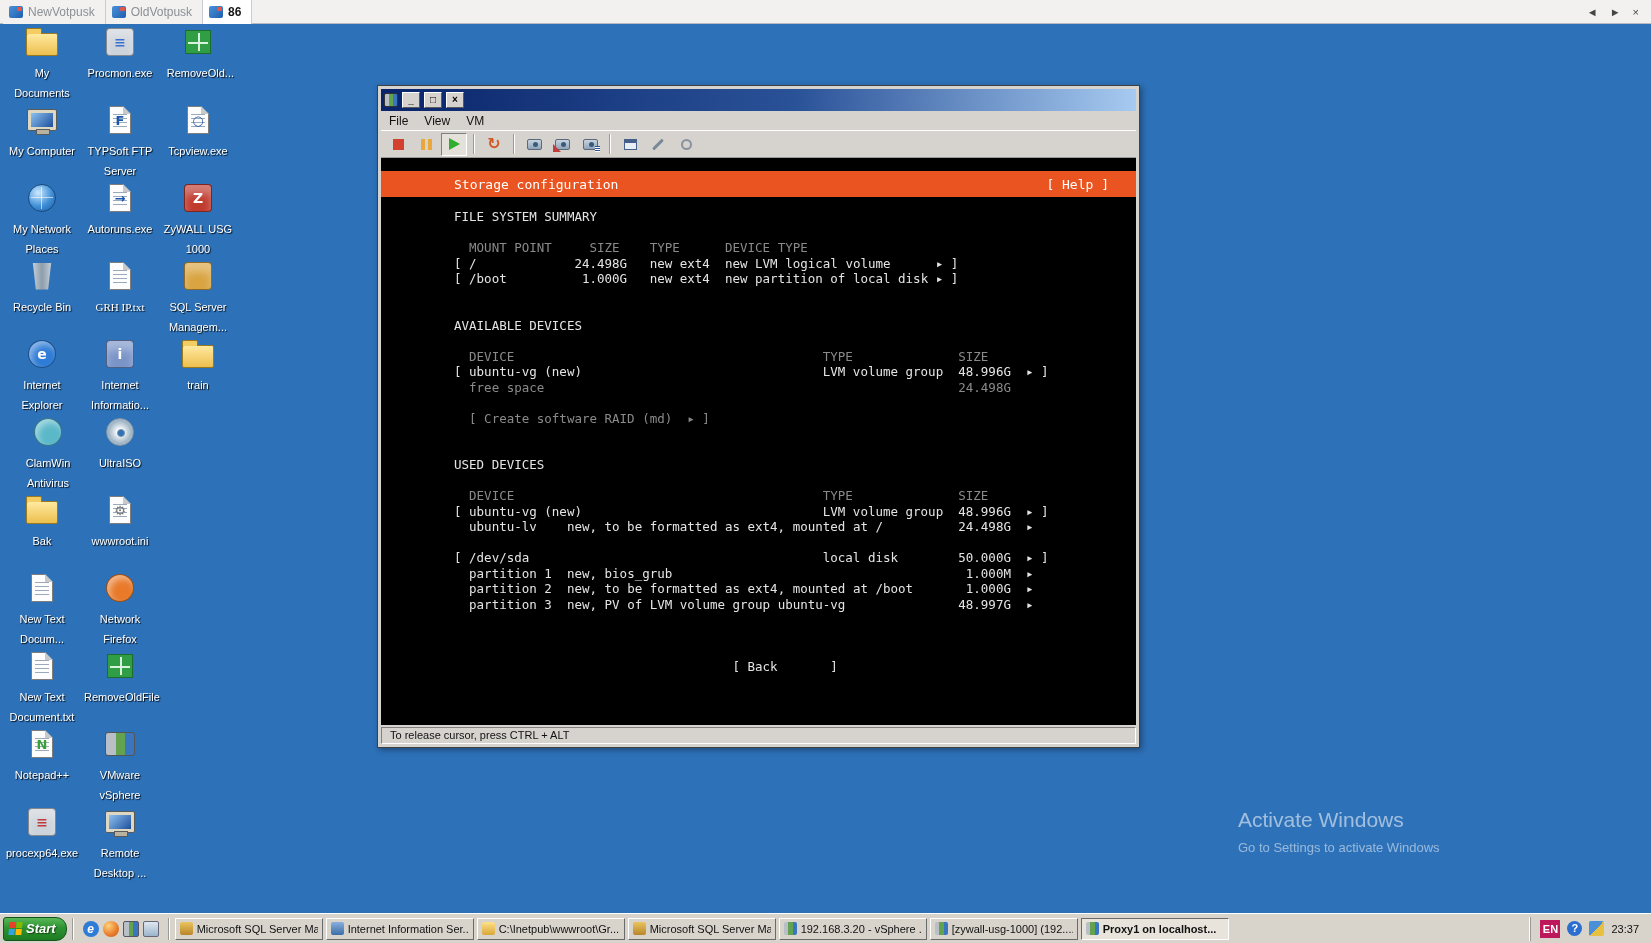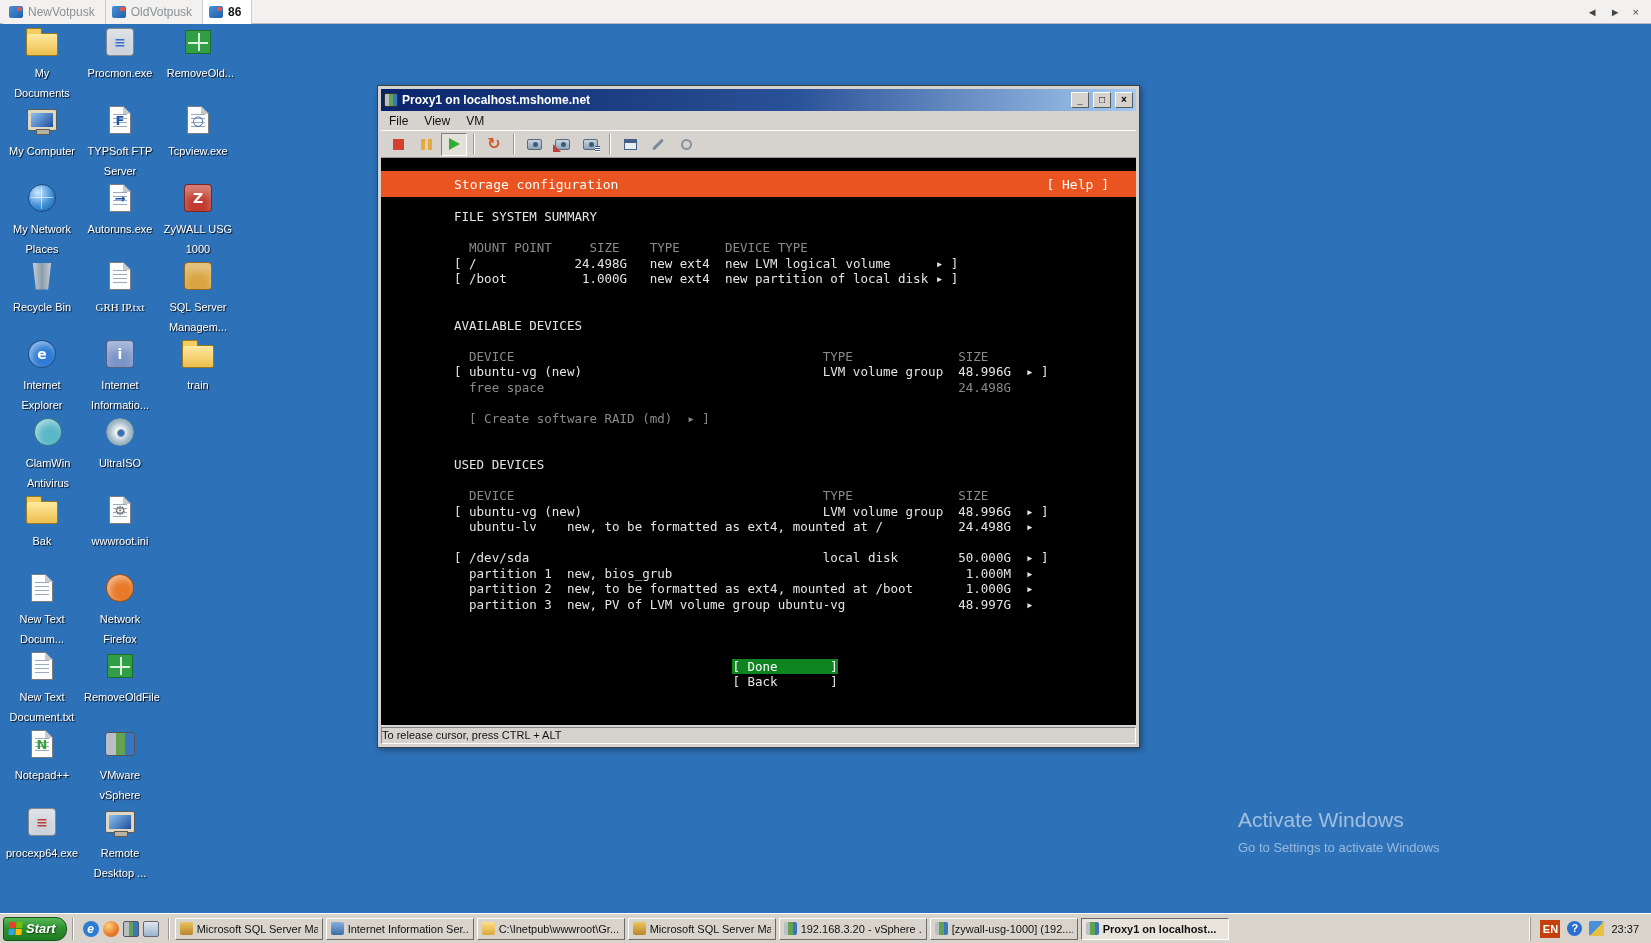--- a/index.html
+++ b/index.html
@@ -71,21 +71,21 @@
 .tb-tools{width:11px;height:11px;border:2px solid #88929e;border-radius:50%}
 .console{flex:1;background:#000;overflow:hidden}
 .subi-header{margin-top:13px;height:26px;background:var(--orange,#e95420);color:#fff;display:flex;align-items:center;padding:0 27px 0 73px;font-family:"DejaVu Sans Mono","DejaVu Sans",monospace;font-size:13px}
 .subi-header .sp{flex:1}
 .term{padding:12px 0 0 73px}
 .tline{white-space:pre;font-family:"DejaVu Sans Mono","DejaVu Sans",monospace;font-size:12.5px;line-height:15.5px;height:15.5px}
 .c-w{color:#e4e4e4}
 .c-d{color:#8a8a8a}
 .c-g{background:var(--green,#0e8420);color:#fff}
 .statusbar{height:19px;flex:0 0 19px;background:#d6d3ce;display:flex;align-items:center;padding-top:1px}
-.statusbar .panel{flex:1;height:17px;border:1px solid;border-color:#808080 #fff #fff #808080;padding:0 0;font-size:11px;line-height:15px;color:#111}
+.statusbar .panel{flex:1;height:17px;border:1px solid;border-color:#808080 #fff #fff #808080;padding:0 8px;font-size:11px;line-height:15px;color:#111}
 
 
 #wm1{position:absolute;left:1238px;top:784px;font-size:21px;color:rgba(255,255,255,.55)}
 #wm2{position:absolute;left:1238px;top:816px;font-size:13px;color:rgba(255,255,255,.5)}
 
 
 #taskbar{position:absolute;left:0;bottom:0;width:100%;height:30px;background:#d8d4cc;border-top:1px solid #fff;display:flex;align-items:center;gap:3px;padding:0 3px}
 #startbtn{height:24px;flex:0 0 auto;border-radius:3px 11px 11px 3px;background:linear-gradient(180deg,#58b858,#2e9230 45%,#1d7c22);display:flex;align-items:center;gap:4px;padding:0 10px 0 5px;color:#fff;font-weight:bold;font-style:italic;font-size:13px;text-shadow:1px 1px 1px rgba(0,0,0,.5);border:1px solid #15541a}
 .flag{width:13px;height:13px;display:grid;grid-template-columns:1fr 1fr;grid-template-rows:1fr 1fr;gap:1px;transform:skewX(-6deg)}
 .flag i:nth-child(1){background:#e8402a}.flag i:nth-child(2){background:#7fba00}.flag i:nth-child(3){background:#31a3e0}.flag i:nth-child(4){background:#ffb900}
@@ -99,21 +99,21 @@
 #tkbtns{display:flex;gap:3px;align-items:center}
 .tkbtn{width:148px;height:22px;display:flex;align-items:center;gap:4px;padding:0 4px;background:#d8d4cc;border:1px solid;border-color:#fff #6a6a6a #6a6a6a #fff;font-size:11px;color:#111;white-space:nowrap;overflow:hidden;flex:0 0 auto}
 .tkbtn.active{border-color:#6a6a6a #fff #fff #6a6a6a;background:#e8e4dc;font-weight:bold}
 .tklabel{overflow:hidden;white-space:nowrap}
 .mi{width:13px;height:13px;border-radius:2px;flex:0 0 auto}
 .mi-gold{background:linear-gradient(180deg,#eac45e,#b8862a)}
 .mi-blue{background:linear-gradient(180deg,#89aede,#3a6ea5)}
 .mi-folder{background:linear-gradient(180deg,#ffe08a,#d8a838)}
 .mi-vm{background:linear-gradient(90deg,#b8bfc6 0 34%,#63a34f 34% 67%,#3a76c0 67%)}
 #tray{margin-left:auto;display:flex;align-items:center;gap:7px;height:24px;border-left:1px solid #9a9a9a;box-shadow:-1px 0 0 #fff;padding:0 9px}
-.lang{width:20px;height:18px;background:#c2410c;color:#fff;font-size:11px;font-weight:bold;display:flex;align-items:center;justify-content:center}
+.lang{width:20px;height:18px;background:#be185d;color:#fff;font-size:11px;font-weight:bold;display:flex;align-items:center;justify-content:center}
 .trico{width:15px;height:15px;flex:0 0 auto}
 .tri-help{background:#2a6fd0;color:#fff;border-radius:50%;font-size:11px;line-height:15px;text-align:center;font-weight:bold}
 .tri-shield{background:linear-gradient(135deg,#4a90d8 50%,#e8c040 50%);border-radius:2px}
 .clock{font-size:11px;color:#111}
 </style>
 </head>
 <body>
 
 <div id="stage">
 
@@ -137,21 +137,20 @@
       <span>►</span>
       <span>×</span>
     </div>
   </div>
 
   <div id="desktop">
 
     <div id="vmwin">
       <div class="titlebar">
         <span class="wicon"></span>
-        <span class="title-text">Proxy1 on localhost.mshome.net</span>
         <span class="wbtn">_</span>
         <span class="wbtn">□</span>
         <span class="wbtn">×</span>
       </div>
       <div class="menubar">
           <span class="menu-item">File</span>
           <span class="menu-item">View</span>
           <span class="menu-item">VM</span>
         </div>
       <div class="toolbar">
@@ -218,21 +217,20 @@
             <div class="tline"><span class="c-w">[ ubuntu-vg (new)</span><span class="c-w">                                </span><span class="c-w">LVM volume group</span><span class="c-w">  </span><span class="c-w">48.996G</span><span class="c-w">  </span><span class="c-w">▸ ]</span></div>
             <div class="tline"><span class="c-w">  </span><span class="c-w">ubuntu-lv</span><span class="c-w">    </span><span class="c-w">new, to be formatted as ext4, mounted at /</span><span class="c-w">          </span><span class="c-w">24.498G</span><span class="c-w">  </span><span class="c-w">▸</span></div>
             <div class="tline">&nbsp;</div>
             <div class="tline"><span class="c-w">[ /dev/sda</span><span class="c-w">                                       </span><span class="c-w">local disk</span><span class="c-w">        </span><span class="c-w">50.000G</span><span class="c-w">  </span><span class="c-w">▸ ]</span></div>
             <div class="tline"><span class="c-w">  </span><span class="c-w">partition 1</span><span class="c-w">  </span><span class="c-w">new, bios_grub</span><span class="c-w">                                       </span><span class="c-w">1.000M</span><span class="c-w">  </span><span class="c-w">▸</span></div>
             <div class="tline"><span class="c-w">  </span><span class="c-w">partition 2</span><span class="c-w">  </span><span class="c-w">new, to be formatted as ext4, mounted at /boot</span><span class="c-w">       </span><span class="c-w">1.000G</span><span class="c-w">  </span><span class="c-w">▸</span></div>
             <div class="tline"><span class="c-w">  </span><span class="c-w">partition 3</span><span class="c-w">  </span><span class="c-w">new, PV of LVM volume group ubuntu-vg</span><span class="c-w">               </span><span class="c-w">48.997G</span><span class="c-w">  </span><span class="c-w">▸</span></div>
             <div class="tline">&nbsp;</div>
             <div class="tline">&nbsp;</div>
             <div class="tline">&nbsp;</div>
-            <div class="tline"><span class="c-w">                                     </span><span class="c-g">[ Done       ]</span></div>
             <div class="tline"><span class="c-w">                                     </span><span class="c-w">[ Back       ]</span></div>
           </div>
       </div>
       <div class="statusbar">
         <span class="panel">To release cursor, press CTRL + ALT</span>
       </div>
     </div>
 
     <div id="wm1">Activate Windows</div>
     <div id="wm2">Go to Settings to activate Windows</div>

